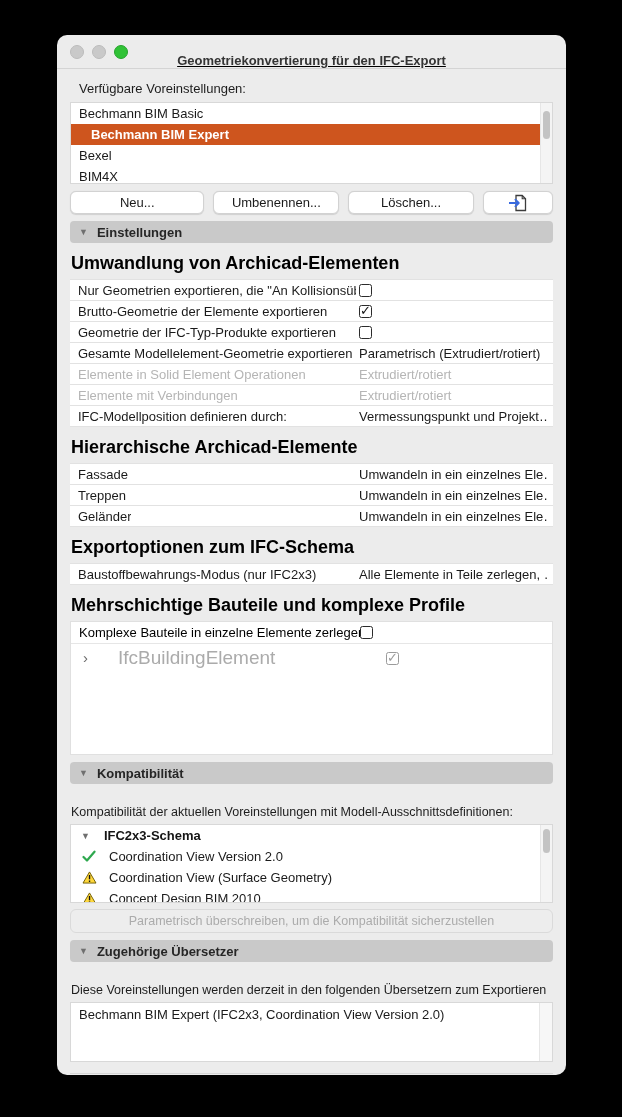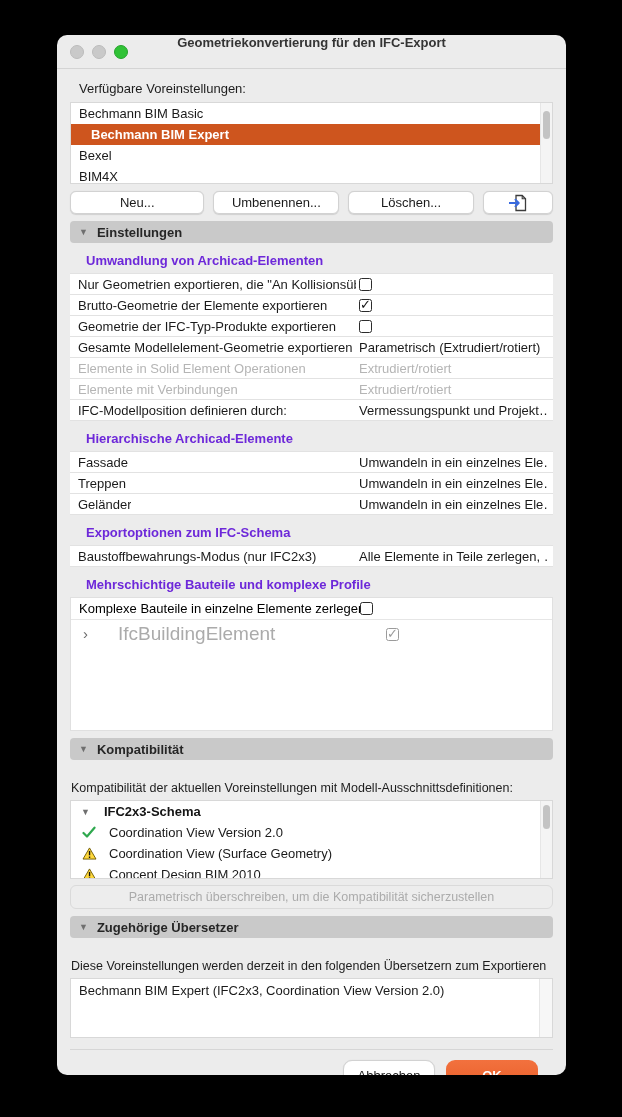--- a/index.html
+++ b/index.html
@@ -8,21 +8,21 @@
     font-family:"Liberation Sans","DejaVu Sans",sans-serif;
     -webkit-font-smoothing:antialiased;
   }
   .window{
     position:absolute;left:57px;top:35px;width:509px;height:1040px;
     background:#ECECEC;border-radius:10px;overflow:hidden;
     box-shadow:0 18px 45px rgba(0,0,0,.65);
   }
   
   .titlebar{position:relative;height:33px;border-bottom:1px solid #D4D4D4;
-    display:flex;align-items:flex-start;justify-content:center;}
+    display:flex;align-items:flex-end;justify-content:center;text-decoration:underline;}
   .title{font-size:13px;font-weight:bold;color:#343434;}
   .lights{position:absolute;left:13px;top:0;height:100%;display:flex;align-items:center;gap:8px;}
   .light{width:12px;height:12px;border-radius:50%;}
   .light.gray{background:#C9C9C9;border:0.5px solid #BBB;}
   .light.green{background:#30C236;border:0.5px solid #27A32E;}
   
   .content{padding:11px 13px 0 13px;}
   .field-label{font-size:13px;color:#1d1d1d;margin:1px 0 6px 9px;}
   .small-label{font-size:12.5px;color:#1d1d1d;margin:21px 0 5px 1px;white-space:nowrap;overflow:hidden;}
   
@@ -39,21 +39,21 @@
     font-size:13px;color:#1a1a1a;display:flex;align-items:center;justify-content:center;
     box-shadow:0 0.5px 1px rgba(0,0,0,.12);box-sizing:border-box;}
   .btn.w1{flex:1.07;} .btn.w2{flex:1;} .btn.w3{flex:1;}
   .btn.icon-btn{width:70px;flex:none;}
   
   .sec-header{display:flex;align-items:center;height:22px;background:#C9C9C9;border-radius:4px;
     padding:0 9px;margin-top:7px;}
   .sec-header .tri{font-size:9px;color:#6F6F6F;margin-right:9px;transform:translateY(-0.5px);}
   .sec-header .sec-title{font-size:13px;font-weight:bold;color:#262626;}
   
-  .group-heading{font-size:13px;font-weight:bold;color:#6d28d9;margin:10px 0 5px 16px;}
+  .group-heading{font-size:18px;font-weight:bold;color:#000000;margin:10px 0 5px 1px;}
   .srows{border-top:1px solid #E2E2E2;}
   .srow{position:relative;height:20px;background:#fff;border-bottom:1px solid #E2E2E2;
     display:flex;align-items:center;padding:0 8px;font-size:13px;color:#1a1a1a;}
   .srow .lbl{white-space:nowrap;overflow:hidden;max-width:278px;}
   .srow .val{position:absolute;left:289px;right:6px;white-space:nowrap;overflow:hidden;color:#1a1a1a;}
   .srow.disabled .lbl,.srow.disabled .val{color:#B5B5B5;}
   .cb{position:absolute;left:289px;width:13px;height:13px;border:1.5px solid #2b2b2b;
     border-radius:2.5px;background:#fff;box-sizing:border-box;}
   .cb.checked::after{content:"✓";position:absolute;left:0px;top:-3px;font-size:13px;
     font-weight:bold;color:#111;}

